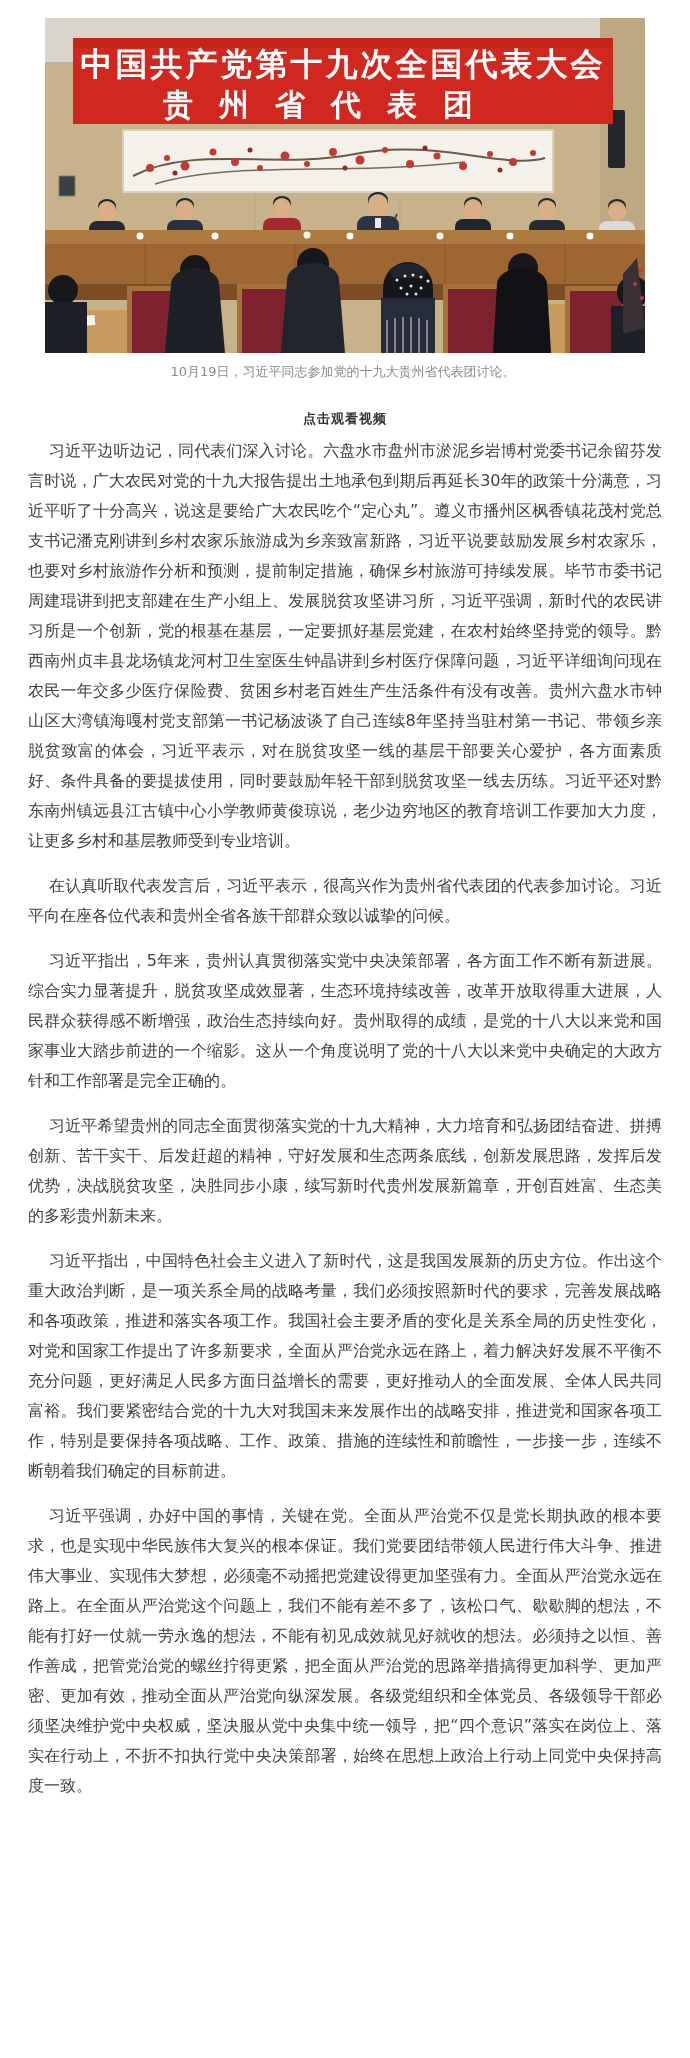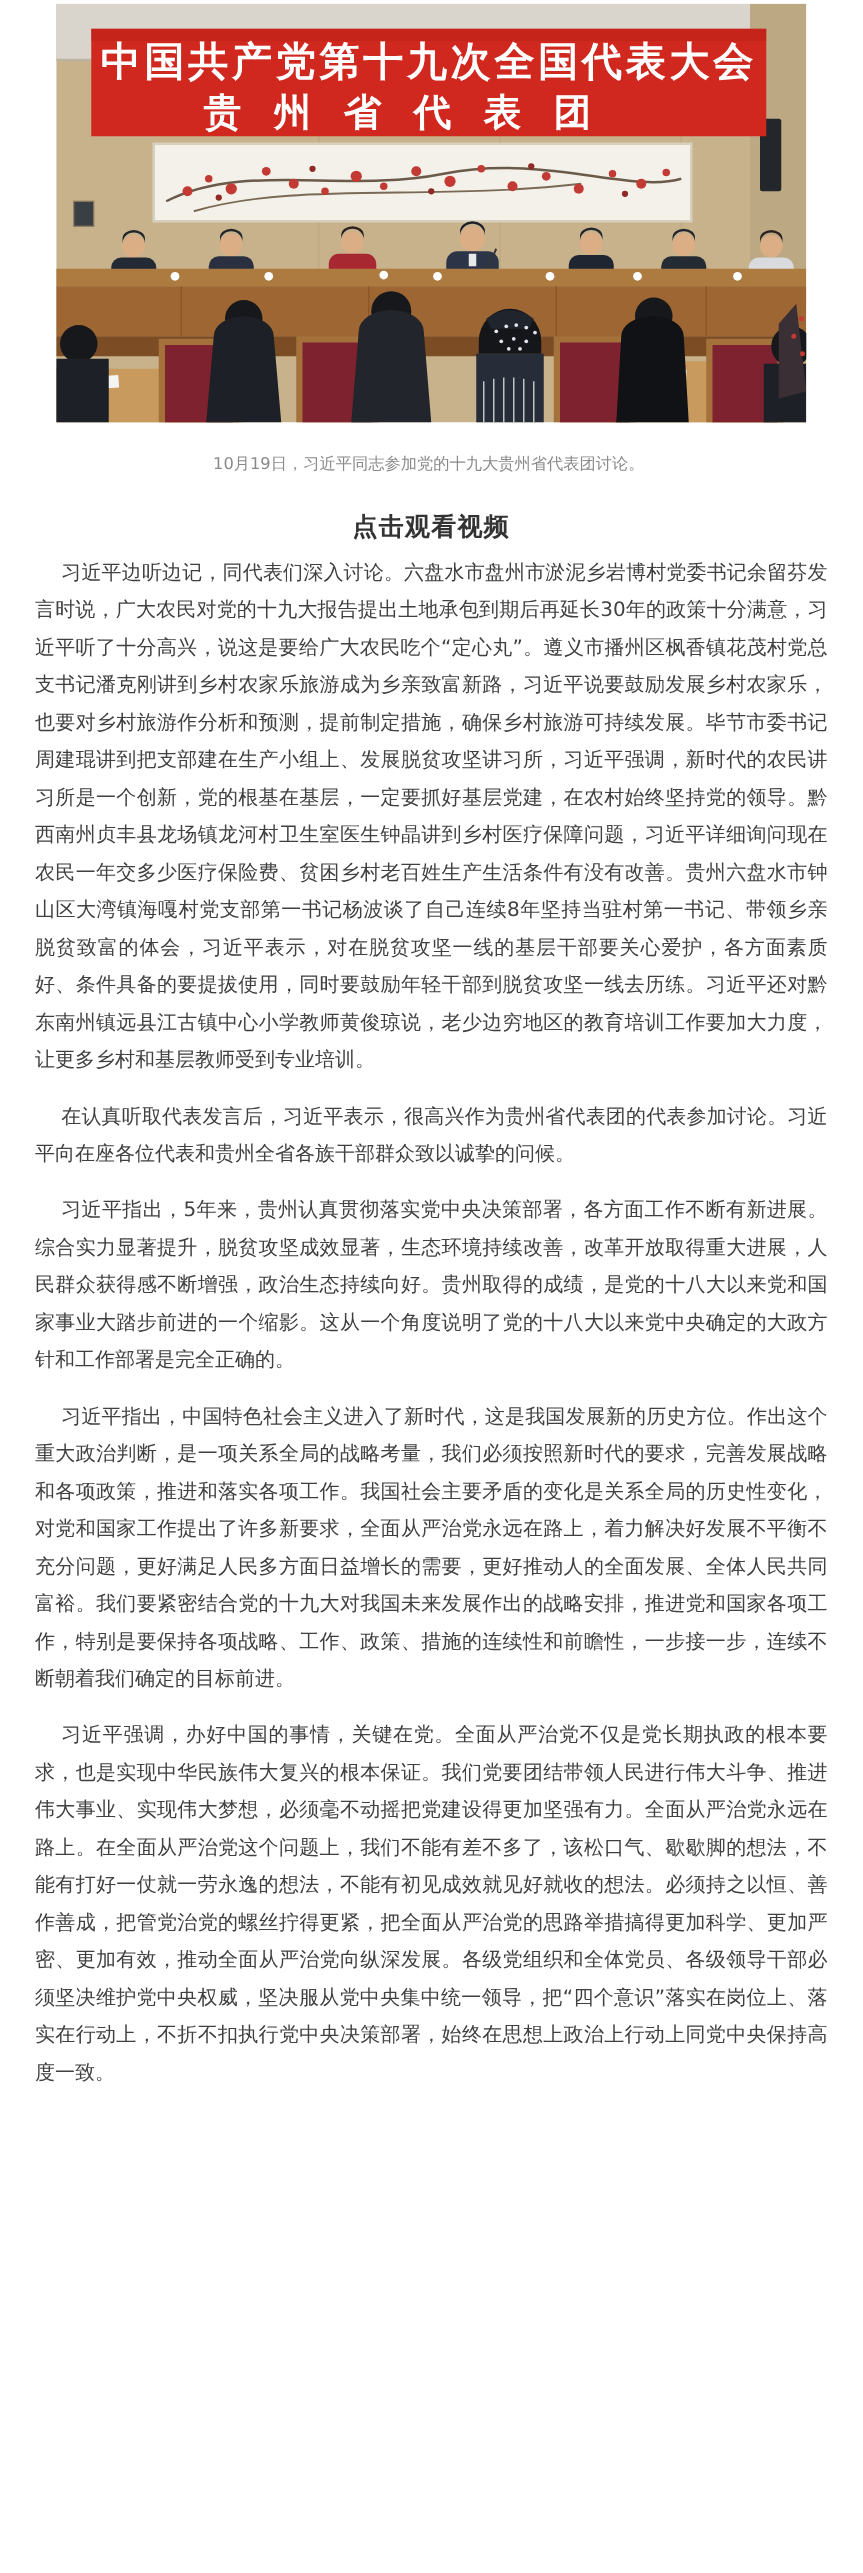--- a/index.html
+++ b/index.html
@@ -1,22 +1,22 @@
 <!DOCTYPE html>
 <html lang="zh"><head>
 <meta charset="utf-8">
 <style>
   html,body{margin:0;padding:0;background:#ffffff;}
   body{width:690px;font-family:"DejaVu Sans",sans-serif;}
   .page{width:690px;min-height:2058px;background:#fff;box-sizing:border-box;}
-  .photo-figure{margin:0;padding-top:3px;width:596px;margin-left:45px;}
+  .photo-figure{margin:0;padding-top:18px;width:596px;margin-left:45px;}
   .photo-figure svg{display:block;width:600px;height:335px;}
-  .photo-caption{margin-top:25px;text-align:center;font-size:13px;color:#8a8a8a;line-height:18px;}
+  .photo-caption{margin-top:10px;text-align:center;font-size:13px;color:#8a8a8a;line-height:18px;}
   .video-link-wrap{text-align:center;margin:27px 0 0 0;}
-  .video-link{display:inline-block;font-size:20px;font-weight:bold;color:#333333;text-decoration:none;letter-spacing:1px;}
+  .video-link{display:inline-block;font-size:13px;font-weight:bold;color:#333333;text-decoration:none;letter-spacing:1px;}
   .article{padding:8px 28px 0 28px;color:#404040;font-size:16px;line-height:30px;text-align:justify;}
   .article p{margin:0 0 15px 0;text-indent:21px;}
 </style>
 </head>
 <body>
 
 <div class="page">
 
   <figure class="photo-figure">
     <svg viewBox="0 0 600 335" xmlns="http://www.w3.org/2000/svg">
@@ -193,18 +193,19 @@
   </figure>
 
   <div class="video-link-wrap">
     <a href="#" class="video-link">点击观看视频</a>
   </div>
 
   <div class="article">
     <p>习近平边听边记，同代表们深入讨论。六盘水市盘州市淤泥乡岩博村党委书记余留芬发言时说，广大农民对党的十九大报告提出土地承包到期后再延长30年的政策十分满意，习近平听了十分高兴，说这是要给广大农民吃个“定心丸”。遵义市播州区枫香镇花茂村党总支书记潘克刚讲到乡村农家乐旅游成为乡亲致富新路，习近平说要鼓励发展乡村农家乐，也要对乡村旅游作分析和预测，提前制定措施，确保乡村旅游可持续发展。毕节市委书记周建琨讲到把支部建在生产小组上、发展脱贫攻坚讲习所，习近平强调，新时代的农民讲习所是一个创新，党的根基在基层，一定要抓好基层党建，在农村始终坚持党的领导。黔西南州贞丰县龙场镇龙河村卫生室医生钟晶讲到乡村医疗保障问题，习近平详细询问现在农民一年交多少医疗保险费、贫困乡村老百姓生产生活条件有没有改善。贵州六盘水市钟山区大湾镇海嘎村党支部第一书记杨波谈了自己连续8年坚持当驻村第一书记、带领乡亲脱贫致富的体会，习近平表示，对在脱贫攻坚一线的基层干部要关心爱护，各方面素质好、条件具备的要提拔使用，同时要鼓励年轻干部到脱贫攻坚一线去历练。习近平还对黔东南州镇远县江古镇中心小学教师黄俊琼说，老少边穷地区的教育培训工作要加大力度，让更多乡村和基层教师受到专业培训。</p>
     <p>在认真听取代表发言后，习近平表示，很高兴作为贵州省代表团的代表参加讨论。习近平向在座各位代表和贵州全省各族干部群众致以诚挚的问候。</p>
     <p>习近平指出，5年来，贵州认真贯彻落实党中央决策部署，各方面工作不断有新进展。综合实力显著提升，脱贫攻坚成效显著，生态环境持续改善，改革开放取得重大进展，人民群众获得感不断增强，政治生态持续向好。贵州取得的成绩，是党的十八大以来党和国家事业大踏步前进的一个缩影。这从一个角度说明了党的十八大以来党中央确定的大政方针和工作部署是完全正确的。</p>
+    <p>习近平希望贵州的同志全面贯彻落实党的十九大精神，大力培育和弘扬团结奋进、拼搏创新、苦干实干、后发赶超的精神，守好发展和生态两条底线，创新发展思路，发挥后发优势，决战脱贫攻坚，决胜同步小康，续写新时代贵州发展新篇章，开创百姓富、生态美的多彩贵州新未来。</p>
     <p>习近平指出，中国特色社会主义进入了新时代，这是我国发展新的历史方位。作出这个重大政治判断，是一项关系全局的战略考量，我们必须按照新时代的要求，完善发展战略和各项政策，推进和落实各项工作。我国社会主要矛盾的变化是关系全局的历史性变化，对党和国家工作提出了许多新要求，全面从严治党永远在路上，着力解决好发展不平衡不充分问题，更好满足人民多方面日益增长的需要，更好推动人的全面发展、全体人民共同富裕。我们要紧密结合党的十九大对我国未来发展作出的战略安排，推进党和国家各项工作，特别是要保持各项战略、工作、政策、措施的连续性和前瞻性，一步接一步，连续不断朝着我们确定的目标前进。</p>
     <p>习近平强调，办好中国的事情，关键在党。全面从严治党不仅是党长期执政的根本要求，也是实现中华民族伟大复兴的根本保证。我们党要团结带领人民进行伟大斗争、推进伟大事业、实现伟大梦想，必须毫不动摇把党建设得更加坚强有力。全面从严治党永远在路上。在全面从严治党这个问题上，我们不能有差不多了，该松口气、歇歇脚的想法，不能有打好一仗就一劳永逸的想法，不能有初见成效就见好就收的想法。必须持之以恒、善作善成，把管党治党的螺丝拧得更紧，把全面从严治党的思路举措搞得更加科学、更加严密、更加有效，推动全面从严治党向纵深发展。各级党组织和全体党员、各级领导干部必须坚决维护党中央权威，坚决服从党中央集中统一领导，把“四个意识”落实在岗位上、落实在行动上，不折不扣执行党中央决策部署，始终在思想上政治上行动上同党中央保持高度一致。</p>
 
   </div>
 
 </div>
 
 </body></html>

